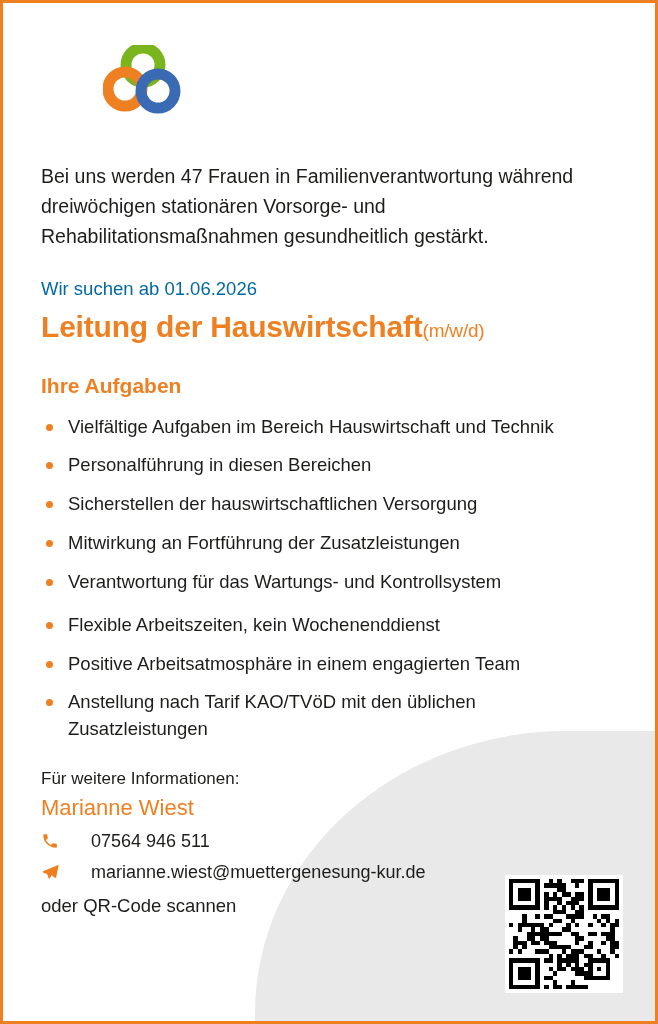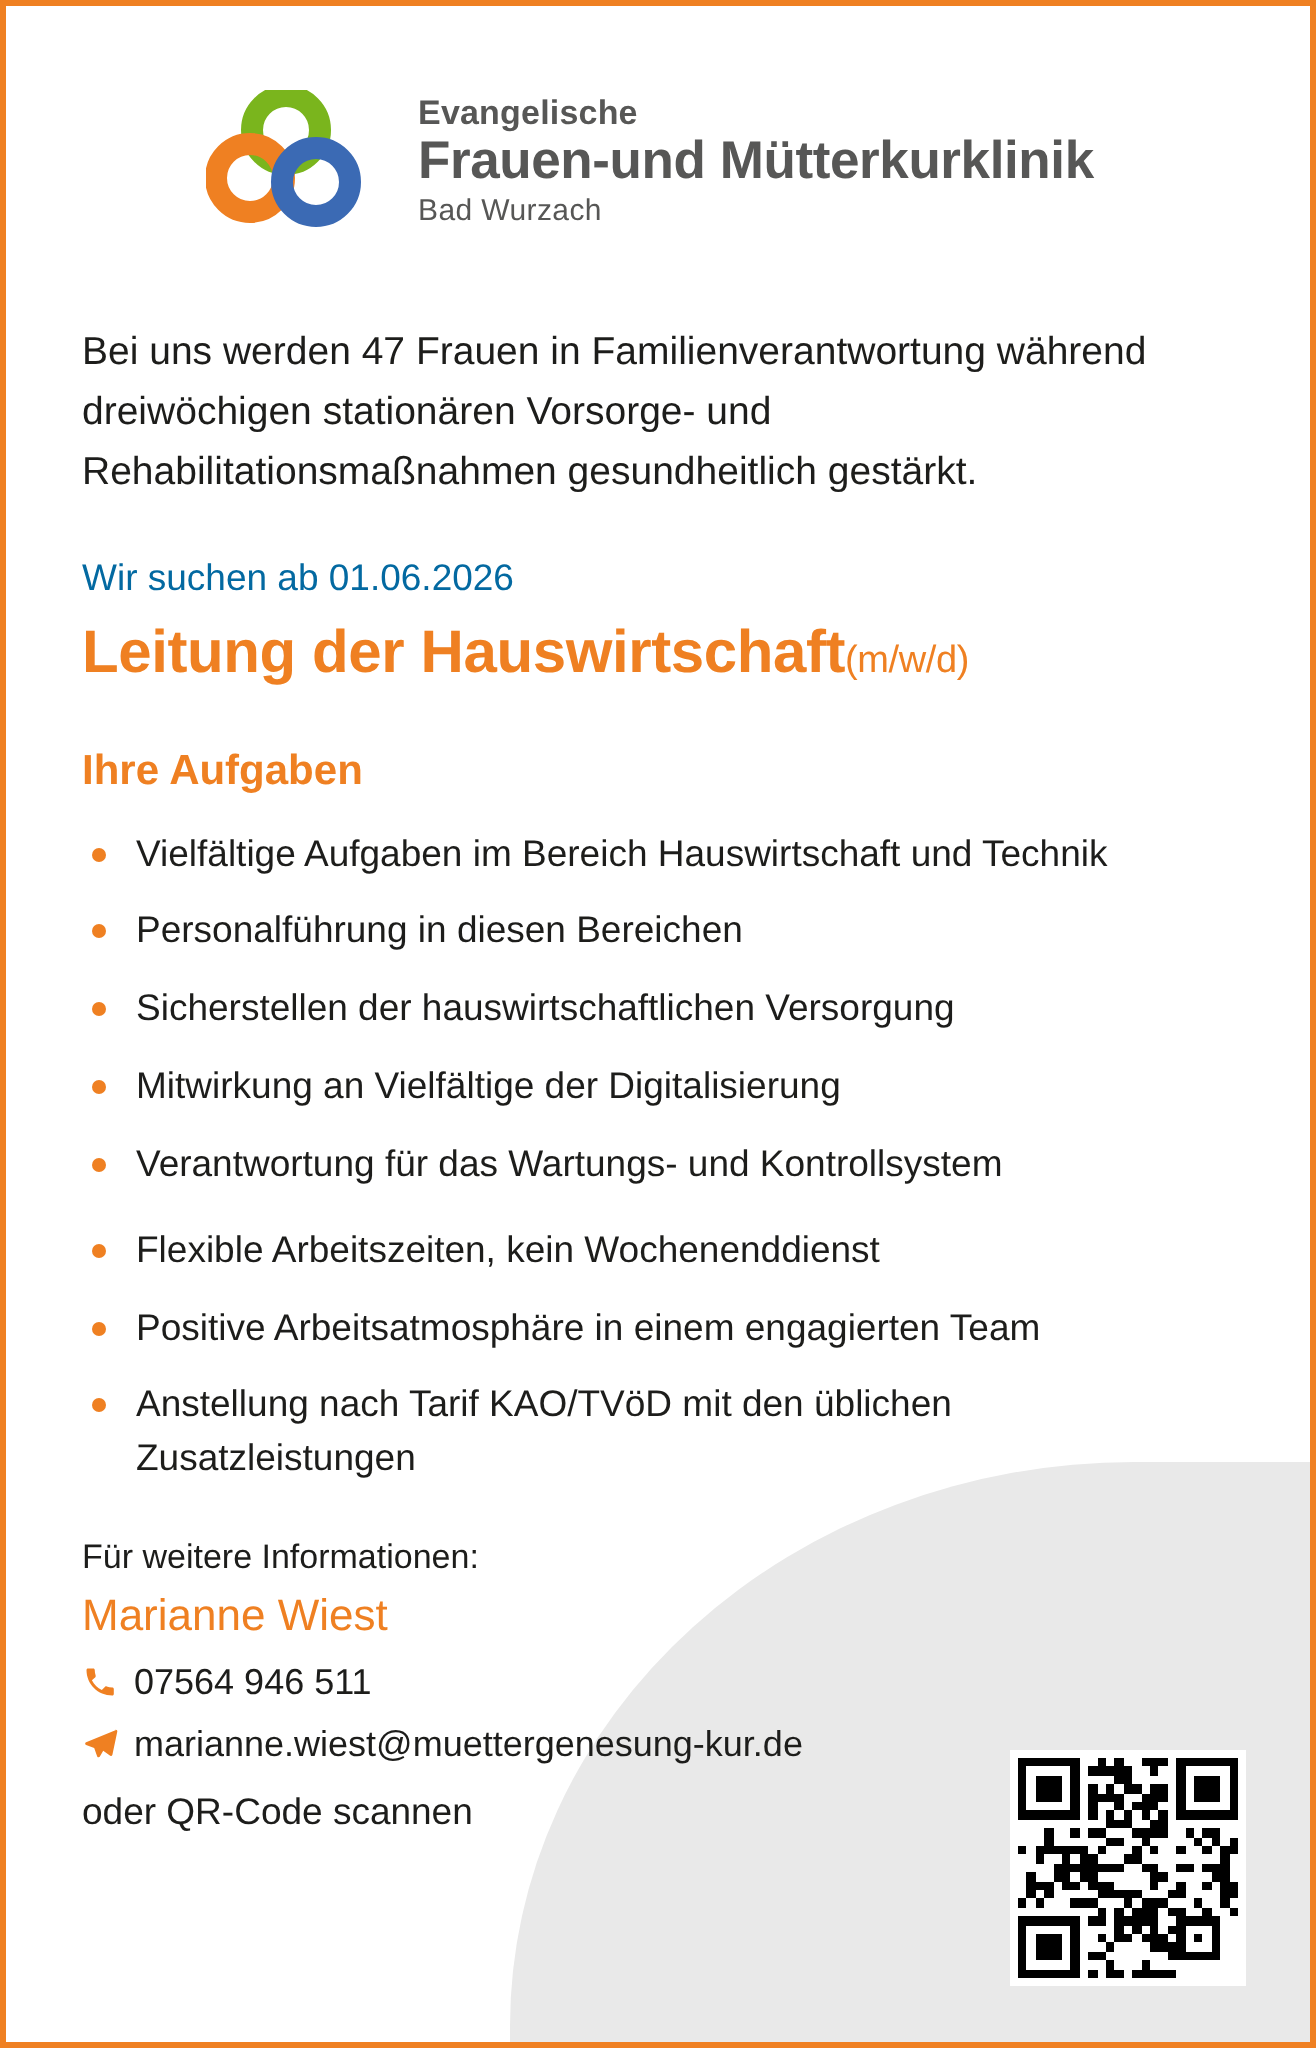--- a/index.html
+++ b/index.html
@@ -138,20 +138,21 @@
   .contact .name {
     font-size: 22px;
     font-weight: normal;
     color: #ef8022;
     margin-top: 6px;
   }
   .contact-row {
     display: flex;
     align-items: center;
     margin-top: 10px;
+    gap: 24px;
   }
   .contact-row .ic {
     width: 26px;
     flex: 0 0 26px;
     display: flex;
     align-items: center;
     color: #ef8022;
   }
   .contact-row .txt {
     font-size: 18px;
@@ -194,41 +195,36 @@
   <div class="content">
 
     <div class="logo-block">
       <div class="logo-mark">
         <svg width="92" height="72" viewBox="0 0 92 72" xmlns="http://www.w3.org/2000/svg">
           <circle cx="40" cy="20" r="17" fill="none" stroke="#7ab51d" stroke-width="11"></circle>
           <circle cx="22" cy="44" r="17" fill="none" stroke="#ef8022" stroke-width="11"></circle>
           <circle cx="55" cy="46" r="17" fill="none" stroke="#3b6ab4" stroke-width="11"></circle>
         </svg>
       </div>
-      <div class="logo-text">
-        <div class="logo-line1">Evangelische</div>
-        <div class="logo-line2">Frauen-und Mütterkurklinik</div>
-        <div class="logo-line3">Bad Wurzach</div>
-      </div>
     </div>
 
     <p class="intro">Bei uns werden 47 Frauen in Familienverantwortung während dreiwöchigen stationären Vorsorge- und Rehabilitationsmaßnahmen gesundheitlich gestärkt.</p>
 
     <p class="seek-line">Wir suchen ab 01.06.2026</p>
 
     <h1 class="job-title">
       <span>Leitung der Hauswirtschaft</span><span class="suffix">(m/w/d)</span>
     </h1>
 
     <h2 class="section">Ihre Aufgaben</h2>
     <ul class="bullets">
       <li>Vielfältige Aufgaben im Bereich Hauswirtschaft und Technik</li>
       <li>Personalführung in diesen Bereichen</li>
       <li>Sicherstellen der hauswirtschaftlichen Versorgung</li>
-      <li>Mitwirkung an Vielfältige der Digitalisierung</li>
+      <li>Mitwirkung an Fortführung der Zusatzleistungen</li>
       <li>Verantwortung für das Wartungs- und Kontrollsystem</li>
     </ul>
 
     <ul class="bullets">
       <li>Flexible Arbeitszeiten, kein Wochenenddienst</li>
       <li>Positive Arbeitsatmosphäre in einem engagierten Team</li>
       <li>Anstellung nach Tarif KAO/TVöD mit den üblichen Zusatzleistungen</li>
     </ul>
 
     <div class="contact">

